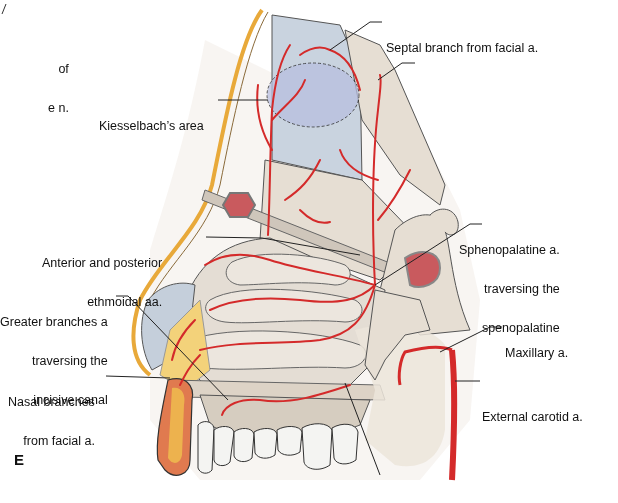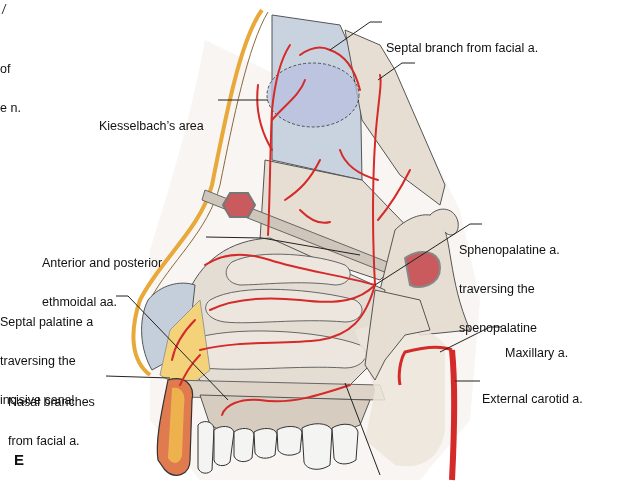--- a/index.html
+++ b/index.html
@@ -1,18 +1,18 @@
 <!DOCTYPE html>
 <html><head>
 <meta charset="utf-8">
 <style>
   html,body{margin:0;padding:0;background:#ffffff;}
   body{width:618px;height:503px;position:relative;overflow:hidden;font-family:"Liberation Sans",sans-serif;}
   #figure{position:absolute;left:0;top:0;width:618px;height:503px;}
-  .label{position:absolute;font-size:12.5px;line-height:13px;color:#111;white-space:pre;}
+  .label{position:absolute;font-size:12.5px;line-height:13px;color:#111;white-space:pre;text-align:right;}
   .label span{display:block;}
   .panel-letter{position:absolute;left:14px;top:451px;font-weight:bold;font-size:15px;color:#111;}
 </style>
 </head>
 <body>
 
 <svg id="figure" viewBox="0 0 618 503" xmlns="http://www.w3.org/2000/svg">
 
   <path d="M205 40 C190 120 175 170 150 250 L150 420 L200 480 L420 480 L470 420 L480 300 L460 210 L430 150 Z" fill="#f3efea" opacity="0.6"></path>
 
@@ -92,21 +92,21 @@
     <path d="M116 296 L128 296 L228 400"></path>
     <path d="M502 327 L490 327 L440 352"></path>
     <path d="M106 376 L170 378"></path>
     <path d="M480 381 L455 381"></path>
     <path d="M380 475 L345 383"></path>
   </g>
 
   <path d="M2 14 L6 4" stroke="#333" stroke-width="1"></path>
 </svg>
 
-<div class="label" style="left:0;top:37px;">
+<div class="label" style="left:0;top:37px;padding-left:48px;">
   <span>of</span>
   <span>e n.</span>
 </div>
 
 <div class="label" style="left:99px;top:94px;">
   <span>Kiesselbach’s area</span>
 </div>
 
 <div class="label" style="left:386px;top:16px;">
   <span>Septal branch from facial a.</span>
@@ -120,35 +120,35 @@
   <span>ethmoidal aa.</span>
 </div>
 
 <div class="label" style="left:459px;top:218px;">
   <span>Sphenopalatine a.</span>
   <span>traversing the</span>
   <span>spenopalatine</span>
 </div>
 
 <div class="label" style="left:0;top:290px;">
-  <span>Septal palatine a</span>
+  <span>Greater branches a</span>
   <span>traversing the</span>
   <span>incisive canal</span>
 </div>
 
 <div class="label" style="left:505px;top:321px;">
   <span>Maxillary a.</span>
 </div>
 
 <div class="label" style="left:8px;top:370px;">
   <span>Nasal branches</span>
   <span>from facial a.</span>
 </div>
 
-<div class="label" style="left:482px;top:367px;">
+<div class="label" style="left:482px;top:385px;">
   <span>External carotid a.</span>
 </div>
 
 <div class="label" style="left:379px;top:480px;">
   
 </div>
 
 <div class="panel-letter">E</div>
 
 </body></html>

